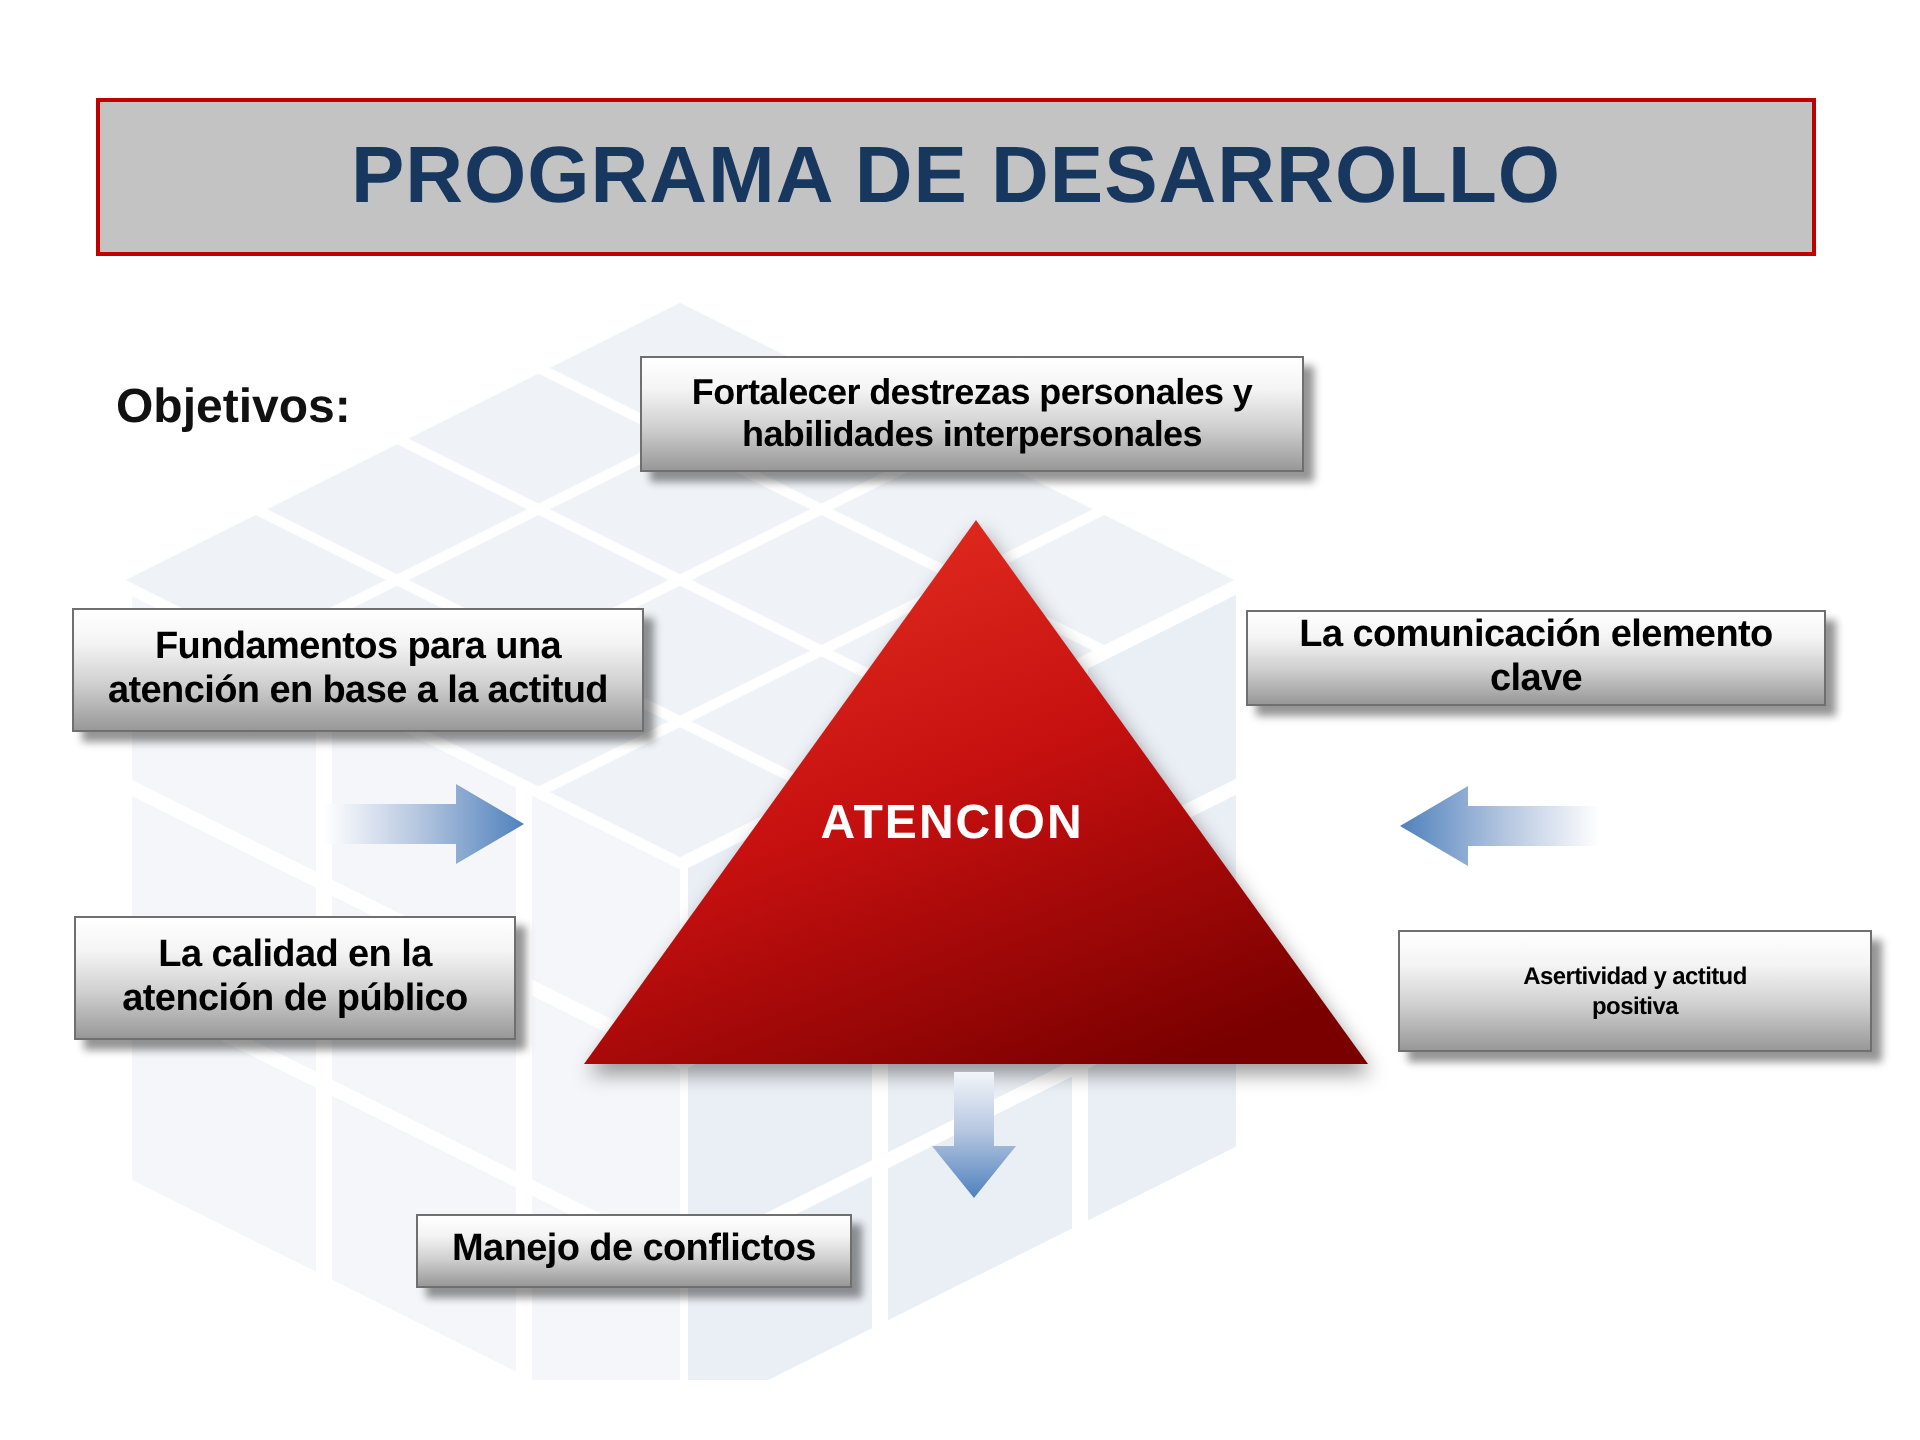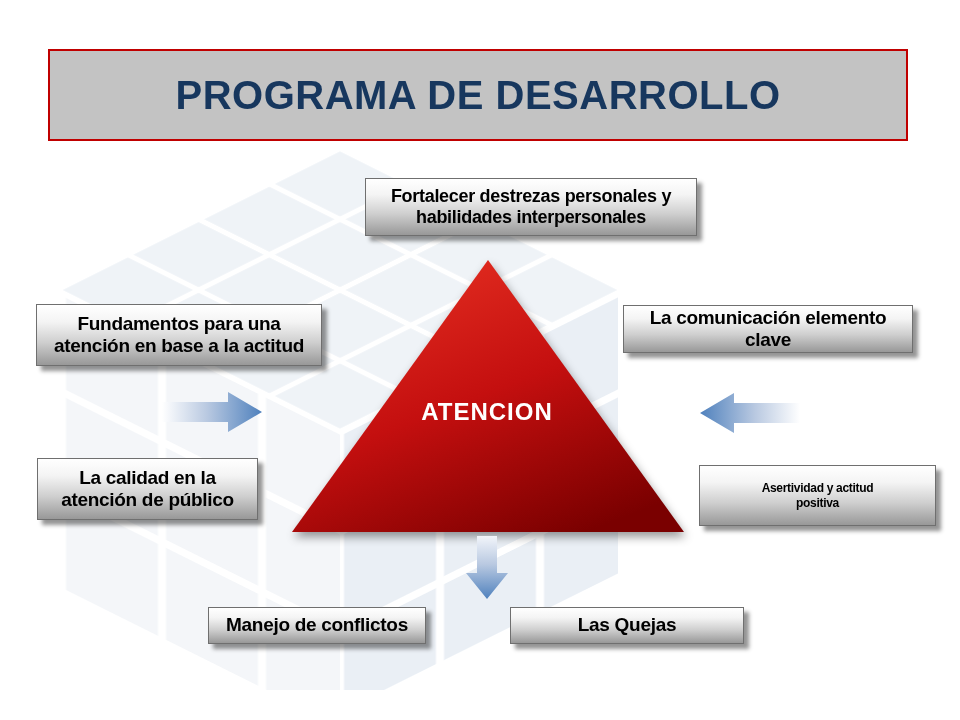--- a/index.html
+++ b/index.html
@@ -4,51 +4,51 @@
 <style>
   html,body{margin:0;padding:0;background:#888;}
   .slide{
     position:relative;width:960px;height:720px;background:#ffffff;overflow:hidden;
     font-family:"Liberation Sans",sans-serif;margin:0 auto;
   }
   
   .watermark{position:absolute;left:20px;top:150px;opacity:.5;pointer-events:none;}
   
   .title-bar{
-    position:absolute;left:48px;top:49px;width:860px;height:92px;
+    position:absolute;left:48px;top:49px;width:860px;height:79px;
     background:#c3c3c3;border:2px solid #c00000;box-sizing:border-box;
     display:flex;align-items:center;justify-content:center;
   }
   .title-text{font-size:40px;font-weight:bold;color:#17375e;letter-spacing:.5px;white-space:nowrap;}
   
   .objectives{
     position:absolute;left:58px;top:190px;font-size:24px;font-weight:bold;color:#111;
   }
   
   .gbox{
     position:absolute;box-sizing:border-box;
     background:linear-gradient(to bottom,#ffffff 0%,#f4f4f4 28%,#cfcfcf 62%,#989898 100%);
     border:1px solid #6f6f6f;
     box-shadow:5px 5px 4px rgba(0,0,0,.42);
     display:flex;align-items:center;justify-content:center;
     text-align:center;font-weight:bold;color:#000;
     line-height:1.18;letter-spacing:-.3px;padding:2px 4px;
   }
   .gbox span{white-space:pre-line;}
-  .b-top{left:320px;top:178px;width:332px;height:58px;font-size:18px;margin-left:45px;}
+  .b-top{left:320px;top:178px;width:332px;height:58px;font-size:18px;}
   .b-left-upper{left:36px;top:304px;width:286px;height:62px;font-size:19px;}
   .b-right-upper{left:623px;top:305px;width:290px;height:48px;font-size:19px;}
   .b-left-lower{left:37px;top:458px;width:221px;height:62px;font-size:19px;}
   .b-right-lower{left:699px;top:465px;width:237px;height:61px;font-size:12px;}
   .b-bottom-left{left:208px;top:607px;width:218px;height:37px;font-size:19px;align-items:center;}
   .b-bottom-right{left:510px;top:607px;width:234px;height:37px;font-size:19px;}
   
   .triangle-svg{position:absolute;left:286px;top:256px;filter:drop-shadow(2px 5px 5px rgba(0,0,0,.4));}
   .triangle-label{
-    position:absolute;left:287px;top:396px;width:400px;text-align:center;
+    position:absolute;left:276px;top:396px;width:400px;text-align:center;
     color:#fff;font-size:24px;font-weight:bold;line-height:32px;letter-spacing:1px;
   }
   
   .arrow{position:absolute;}
   .arrow-left-pos{left:162px;top:391px;}
   .arrow-right-pos{left:698px;top:392px;}
   .arrow-down-pos{left:465px;top:536px;}
 </style>
 </head>
 <body>
@@ -75,20 +75,21 @@
     </g>
     <g transform="translate(320,282) skewY(-26.5)">
       <rect width="278" height="280" fill="url(#pRight)"></rect>
     </g>
   </svg>
 
   <div class="title-bar">
     <div class="title-text">PROGRAMA DE DESARROLLO</div>
   </div>
 
+  <div class="objectives">Objetivos:</div>
 
   <svg class="triangle-svg" width="404" height="282" viewBox="0 0 404 282">
     <defs>
       <linearGradient id="triGrad" x1="0.2" y1="0" x2="0.75" y2="1">
         <stop offset="0%" stop-color="#e63022"></stop>
         <stop offset="50%" stop-color="#c40f0f"></stop>
         <stop offset="100%" stop-color="#7a0000"></stop>
       </linearGradient>
     </defs>
     <polygon points="202,4 398,276 6,276" fill="url(#triGrad)"></polygon>
@@ -146,17 +147,14 @@
     <span>La calidad en la
 atención de público</span>
   </div>
   <div class="gbox b-right-lower">
     <span>Asertividad y actitud
 positiva</span>
   </div>
   <div class="gbox b-bottom-left">
     <span>Manejo de conflictos</span>
   </div>
-  <div class="gbox b-bottom-right">
-    <span>Las Quejas</span>
-  </div>
 
 </div>
 
 </body></html>

